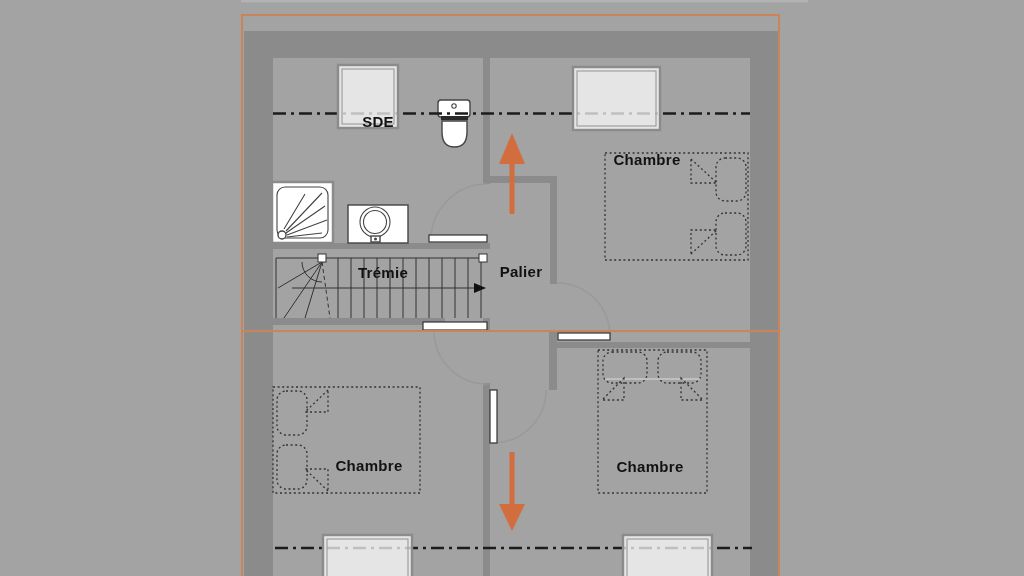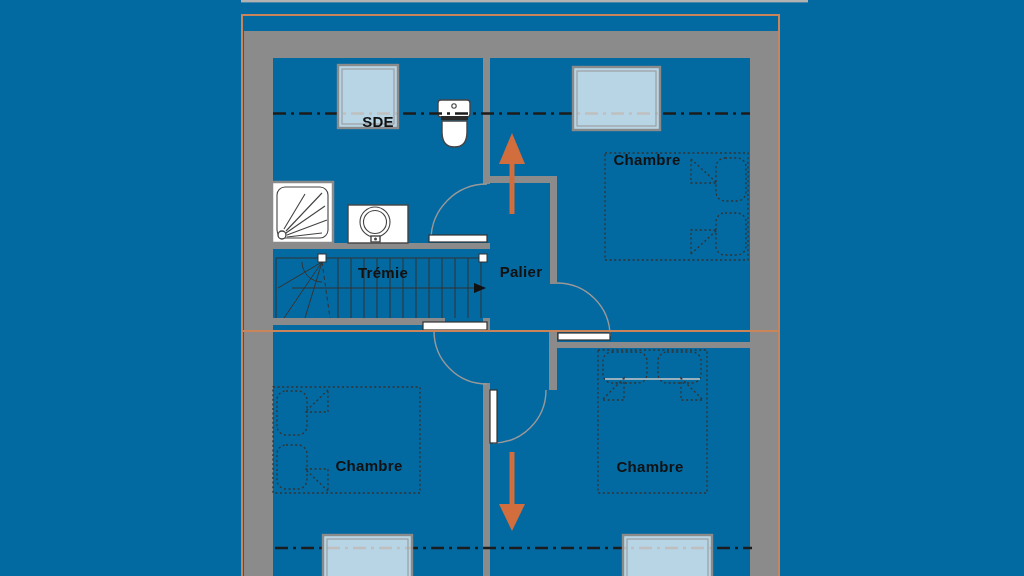--- a/index.html
+++ b/index.html
@@ -1,16 +1,16 @@
 <!DOCTYPE html>
 <html><head>
 <meta charset="utf-8">
 <style>
   html,body{margin:0;padding:0;background:#ffffff;}
-  #stage{position:relative;width:1024px;height:576px;background:#0369a1;overflow:hidden;
+  #stage{position:relative;width:1024px;height:576px;background:#a3a3a3;overflow:hidden;
          font-family:"Liberation Sans", sans-serif;}
   svg{position:absolute;left:0;top:0;display:block;}
   .wall{stroke:none;}
   .thinline{stroke:#333333;stroke-width:1;fill:none;}
   .fixture{stroke:#444444;stroke-width:1.4;fill:#ffffff;}
   .fixline{stroke:#444444;stroke-width:1.1;fill:none;}
   .bed{stroke:#333333;stroke-width:1.3;fill:none;stroke-dasharray:2 2.6;}
   .foldline{stroke:#c9c9c9;stroke-width:1.5;fill:none;}
   .sectionline{stroke:#1c1c1c;stroke-width:2.4;fill:none;stroke-dasharray:13 5 3 5;}
   .window-outer{fill:rgba(255,255,255,0.72);stroke:#8b8b8b;stroke-width:2.4;}

